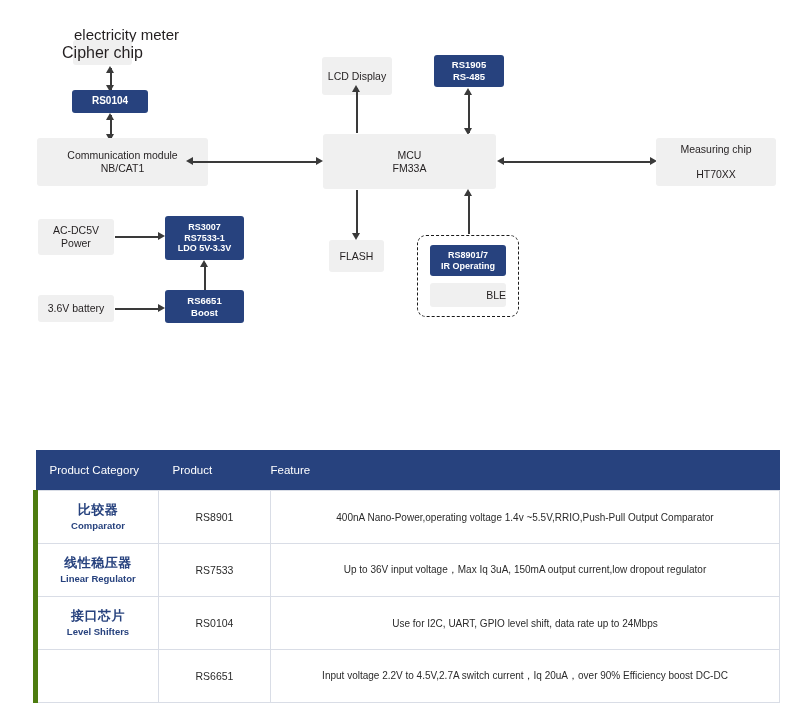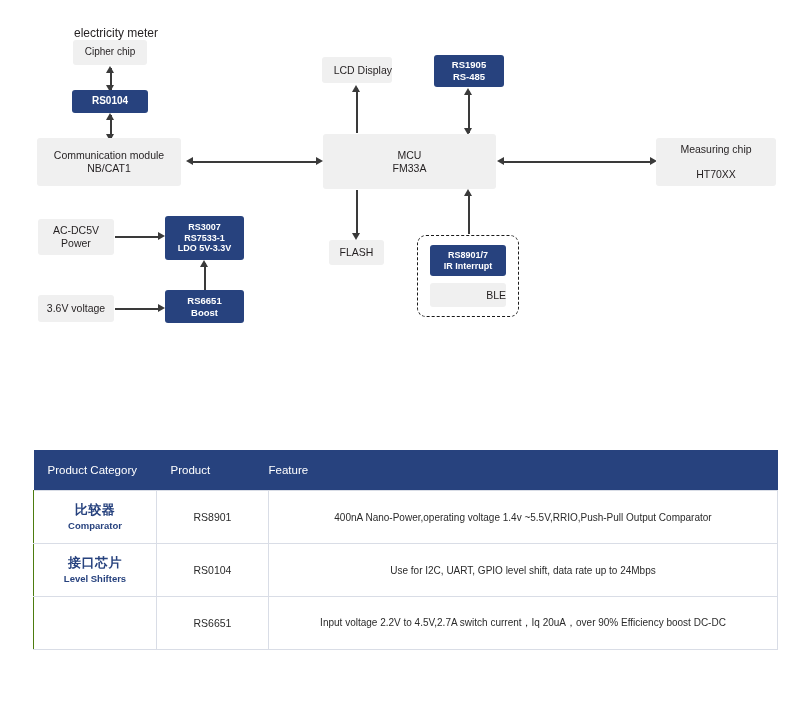--- a/index.html
+++ b/index.html
@@ -35,21 +35,21 @@
   }
   .node.navy {
     background: #27427e;
     color: #ffffff;
     font-weight: bold;
   }
   .node .ln { display: block; }
 
   .plain-label {
     position: absolute;
-    font-size: 12px;
+    font-size: 15px;
     color: #231f20;
     white-space: nowrap;
   }
 
   .dash-group {
     position: absolute;
     box-sizing: border-box;
     border: 1.6px dashed #1a1a1a;
     border-radius: 9px;
     background: transparent;
@@ -142,55 +142,55 @@
     text-align: center;
     font-size: 10.5px;
     color: #2b2b2b;
   }
   .prod-table td.feat {
     text-align: center;
     font-size: 10px;
     color: #2b2b2b;
     padding: 4px 0;
   }
-  .prod-table tr td:first-child { border-left: 1px solid #4d7c0f; }
+  .prod-table tr td:first-child { border-left: 5px solid #4d7c0f; }
 </style>
 </head>
 <body>
 
 <div>
 
   <div class="plain-label" style="left:74px; top:26px;">electricity meter</div>
 
-  <div class="node grey" style="left:73px; top:40px; width:74px; height:25px; font-size:10px;">
+  <div class="node grey" style="left:73px; top:40px; width:59px; height:25px; font-size:16px;">
     <span class="ln">Cipher chip</span>
   </div>
 
   <div class="conn v" style="left:110px; top:68px; height:22px;"></div>
   <div class="arrow up" style="left:106px; top:66px;"></div>
   <div class="arrow down" style="left:106px; top:85px;"></div>
 
   <div class="node navy" style="left:72px; top:90px; width:76px; height:23px; font-size:10px;">
     <span class="ln">RS0104</span>
   </div>
 
   <div class="conn v" style="left:110px; top:115px; height:25px;"></div>
   <div class="arrow up" style="left:106px; top:113px;"></div>
   <div class="arrow down" style="left:106px; top:134px;"></div>
 
-  <div class="node grey" style="left:37px; top:138px; width:144px; height:48px; font-size:10.5px;">
+  <div class="node grey" style="left:37px; top:138px; width:171px; height:48px; font-size:10.5px;">
     <span class="ln">Communication module</span>
     <span class="ln">NB/CAT1</span>
   </div>
 
   <div class="conn h" style="left:192px; top:161px; width:127px;"></div>
   <div class="arrow left" style="left:186px; top:157px;"></div>
   <div class="arrow right" style="left:316px; top:157px;"></div>
 
-  <div class="node grey" style="left:322px; top:57px; width:70px; height:26px; font-size:10.5px;align-items:flex-end;">
+  <div class="node grey" style="left:322px; top:57px; width:70px; height:38px; font-size:10.5px;">
     <span class="ln">LCD Display</span>
   </div>
 
   <div class="conn v" style="left:356px; top:88px; height:45px;"></div>
   <div class="arrow up" style="left:352px; top:85px;"></div>
 
   <div class="node navy" style="left:434px; top:55px; width:70px; height:32px; font-size:9.5px;">
     <span class="ln">RS1905</span>
     <span class="ln">RS-485</span>
   </div>
@@ -209,32 +209,32 @@
   <div class="arrow right" style="left:650px; top:157px;"></div>
 
   <div class="node grey" style="left:656px; top:138px; width:120px; height:48px; font-size:10.5px;gap:12px;">
     <span class="ln">Measuring chip</span>
     <span class="ln">HT70XX</span>
   </div>
 
   <div class="conn v" style="left:356px; top:190px; height:45px;"></div>
   <div class="arrow down" style="left:352px; top:233px;"></div>
 
-  <div class="node grey" style="left:329px; top:240px; width:55px; height:25px; font-size:10.5px;">
+  <div class="node grey" style="left:329px; top:240px; width:55px; height:32px; font-size:10.5px;">
     <span class="ln">FLASH</span>
   </div>
 
   <div class="conn v" style="left:468px; top:192px; height:42px;"></div>
   <div class="arrow up" style="left:464px; top:189px;"></div>
 
   <div class="dash-group" style="left:417px; top:235px; width:102px; height:82px;"></div>
 
   <div class="node navy" style="left:430px; top:245px; width:76px; height:31px; font-size:9px;">
     <span class="ln">RS8901/7</span>
-    <span class="ln">IR Interrupt</span>
+    <span class="ln">IR Operating</span>
   </div>
 
   <div class="node grey" style="left:430px; top:283px; width:76px; height:24px; font-size:10.5px;align-items:flex-end;">
     <span class="ln">BLE</span>
   </div>
 
   <div class="node grey" style="left:38px; top:219px; width:76px; height:36px; font-size:10.5px;">
     <span class="ln">AC-DC5V</span>
     <span class="ln">Power</span>
   </div>
@@ -245,21 +245,21 @@
   <div class="node navy" style="left:165px; top:216px; width:79px; height:44px; font-size:9px;">
     <span class="ln">RS3007</span>
     <span class="ln">RS7533-1</span>
     <span class="ln">LDO 5V-3.3V</span>
   </div>
 
   <div class="conn v" style="left:204px; top:263px; height:28px;"></div>
   <div class="arrow up" style="left:200px; top:260px;"></div>
 
   <div class="node grey" style="left:38px; top:295px; width:76px; height:27px; font-size:10.5px;">
-    <span class="ln">3.6V voltage</span>
+    <span class="ln">3.6V battery</span>
   </div>
 
   <div class="conn h" style="left:115px; top:308px; width:46px;"></div>
   <div class="arrow right" style="left:158px; top:304px;"></div>
 
   <div class="node navy" style="left:165px; top:290px; width:79px; height:33px; font-size:9.5px;">
     <span class="ln">RS6651</span>
     <span class="ln">Boost</span>
   </div>
 
@@ -282,20 +282,28 @@
     <tr>
       <td class="cat">
         <span class="cn">比较器</span>
         <span class="en">Comparator</span>
       </td>
       <td class="prod">RS8901</td>
       <td class="feat">400nA Nano-Power,operating voltage 1.4v ~5.5V,RRIO,Push-Pull Output Comparator</td>
     </tr>
     <tr>
       <td class="cat">
+        <span class="cn">线性稳压器</span>
+        <span class="en">Linear Regulator</span>
+      </td>
+      <td class="prod">RS7533</td>
+      <td class="feat">Up to 36V input voltage，Max Iq 3uA, 150mA output current,low dropout regulator</td>
+    </tr>
+    <tr>
+      <td class="cat">
         <span class="cn">接口芯片</span>
         <span class="en">Level Shifters</span>
       </td>
       <td class="prod">RS0104</td>
       <td class="feat">Use for I2C, UART, GPIO level shift, data rate up to 24Mbps</td>
     </tr>
     <tr>
       <td class="cat">
         
         

